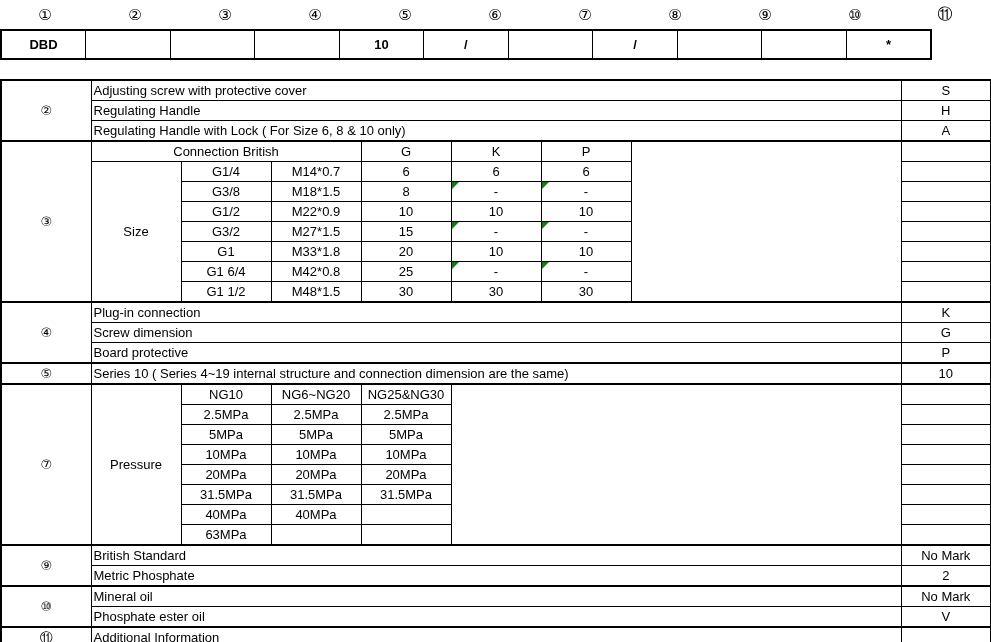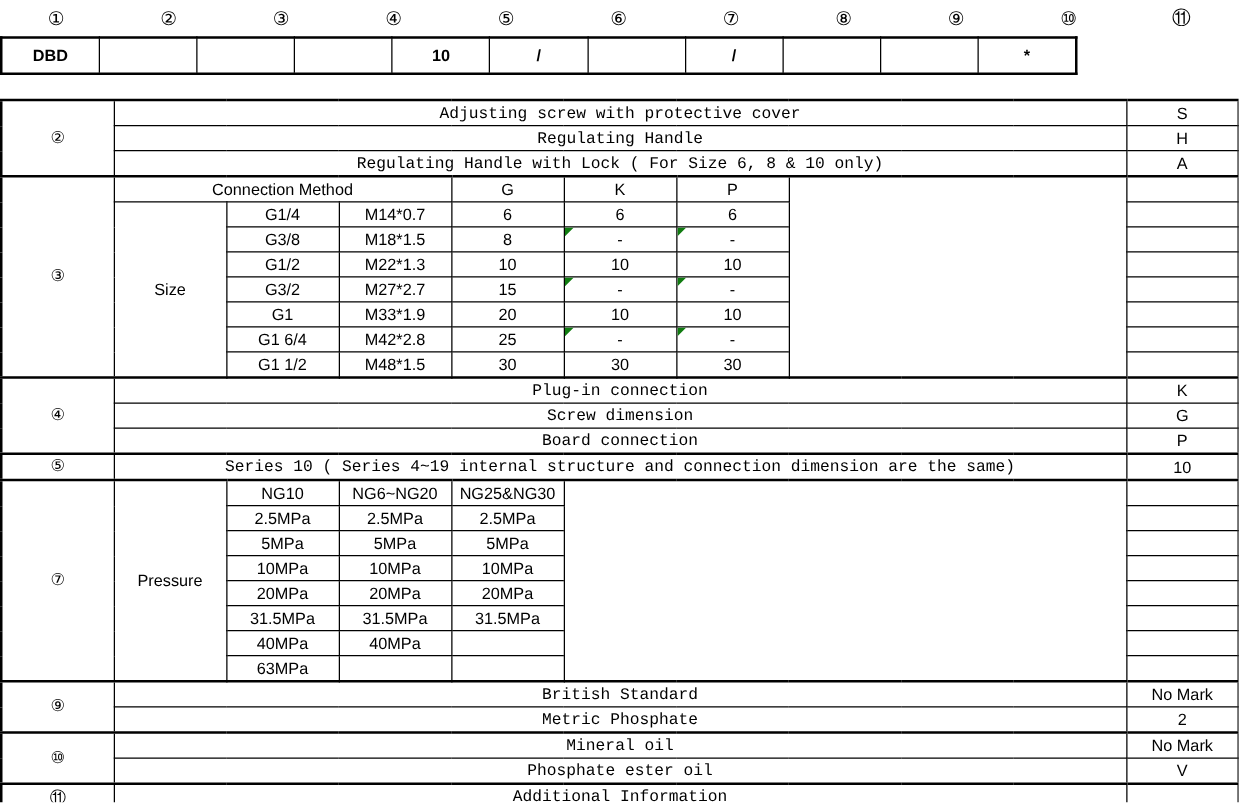--- a/index.html
+++ b/index.html
@@ -9,40 +9,40 @@
     position:relative;overflow:hidden;
   }
   
   .circles{display:flex;height:29px;align-items:center;}
   .circles .cnum{
     width:90px;text-align:center;font-size:15px;
     font-family:"DejaVu Sans",sans-serif;
   }
   
   table.top{
-    border-collapse:collapse;table-layout:fixed;width:862px;
+    border-collapse:collapse;table-layout:fixed;width:932px;
     border:2px solid #000;
   }
   table.top td{
     border:1px solid #000;height:27px;text-align:center;
     font-weight:bold;font-size:13px;padding:0;
   }
   .gap{height:19px;}
   
   table.main{
     border-collapse:collapse;table-layout:fixed;width:990px;
     border:2px solid #000;
   }
   table.main td{
     border:1px solid #000;height:19px;padding:0 2px;
     font-size:13px;white-space:nowrap;overflow:hidden;
     vertical-align:middle;
   }
   table.main tr.sec-top td{border-top:2px solid #000;}
-  td.desc{text-align:center;padding-left:5px;font-family:Liberation Mono, monospace;}
+  td.desc{text-align:left;padding-left:5px;}
   td.c{text-align:center;}
   td.circle{
     text-align:center;font-size:15px;
     font-family:"DejaVu Sans",sans-serif;
   }
   td.rel{position:relative;}
   .tri{
     position:absolute;top:0;left:0;width:0;height:0;
     border-top:7px solid var(--tri,#107C10);
     border-right:7px solid transparent;
@@ -112,21 +112,21 @@
       <td class="desc" colspan="9">Regulating Handle</td>
       <td class="c">H</td>
     </tr>
     <tr>
       <td class="desc" colspan="9">Regulating Handle with Lock ( For Size 6, 8 &amp; 10 only)</td>
       <td class="c">A</td>
     </tr>
 
     <tr class="sec-top">
       <td class="circle" rowspan="8">③</td>
-      <td class="c" colspan="3">Connection Method</td>
+      <td class="c" colspan="3">Connection British</td>
       <td class="c">G</td>
       <td class="c">K</td>
       <td class="c">P</td>
       <td colspan="3" rowspan="8"></td>
       <td class="c"></td>
     </tr>
     <tr>
       <td class="c" rowspan="7">Size</td>
       <td class="c">G1/4</td>
       <td class="c">M14*0.7</td>
@@ -138,45 +138,45 @@
     <tr>
       <td class="c">G3/8</td>
       <td class="c">M18*1.5</td>
       <td class="c">8</td>
       <td class="c rel"><span class="tri"></span><span>-</span></td>
       <td class="c rel"><span class="tri"></span><span>-</span></td>
       <td class="c"></td>
     </tr>
     <tr>
       <td class="c">G1/2</td>
-      <td class="c">M22*1.3</td>
+      <td class="c">M22*0.9</td>
       <td class="c">10</td>
       <td class="c">10</td>
       <td class="c">10</td>
       <td class="c"></td>
     </tr>
     <tr>
       <td class="c">G3/2</td>
-      <td class="c">M27*2.7</td>
+      <td class="c">M27*1.5</td>
       <td class="c">15</td>
       <td class="c rel"><span class="tri"></span><span>-</span></td>
       <td class="c rel"><span class="tri"></span><span>-</span></td>
       <td class="c"></td>
     </tr>
     <tr>
       <td class="c">G1</td>
-      <td class="c">M33*1.9</td>
+      <td class="c">M33*1.8</td>
       <td class="c">20</td>
       <td class="c">10</td>
       <td class="c">10</td>
       <td class="c"></td>
     </tr>
     <tr>
       <td class="c">G1 6/4</td>
-      <td class="c">M42*2.8</td>
+      <td class="c">M42*0.8</td>
       <td class="c">25</td>
       <td class="c rel"><span class="tri"></span><span>-</span></td>
       <td class="c rel"><span class="tri"></span><span>-</span></td>
       <td class="c"></td>
     </tr>
     <tr>
       <td class="c">G1 1/2</td>
       <td class="c">M48*1.5</td>
       <td class="c">30</td>
       <td class="c">30</td>
@@ -187,21 +187,21 @@
     <tr class="sec-top">
       <td class="circle" rowspan="3">④</td>
       <td class="desc" colspan="9">Plug-in connection</td>
       <td class="c">K</td>
     </tr>
     <tr>
       <td class="desc" colspan="9">Screw dimension</td>
       <td class="c">G</td>
     </tr>
     <tr>
-      <td class="desc" colspan="9">Board connection</td>
+      <td class="desc" colspan="9">Board protective</td>
       <td class="c">P</td>
     </tr>
 
     <tr class="sec-top">
       <td class="circle">⑤</td>
       <td class="desc" colspan="9">Series 10 ( Series 4~19 internal structure and connection dimension are the same)</td>
       <td class="c">10</td>
     </tr>
 
     <tr class="sec-top">

